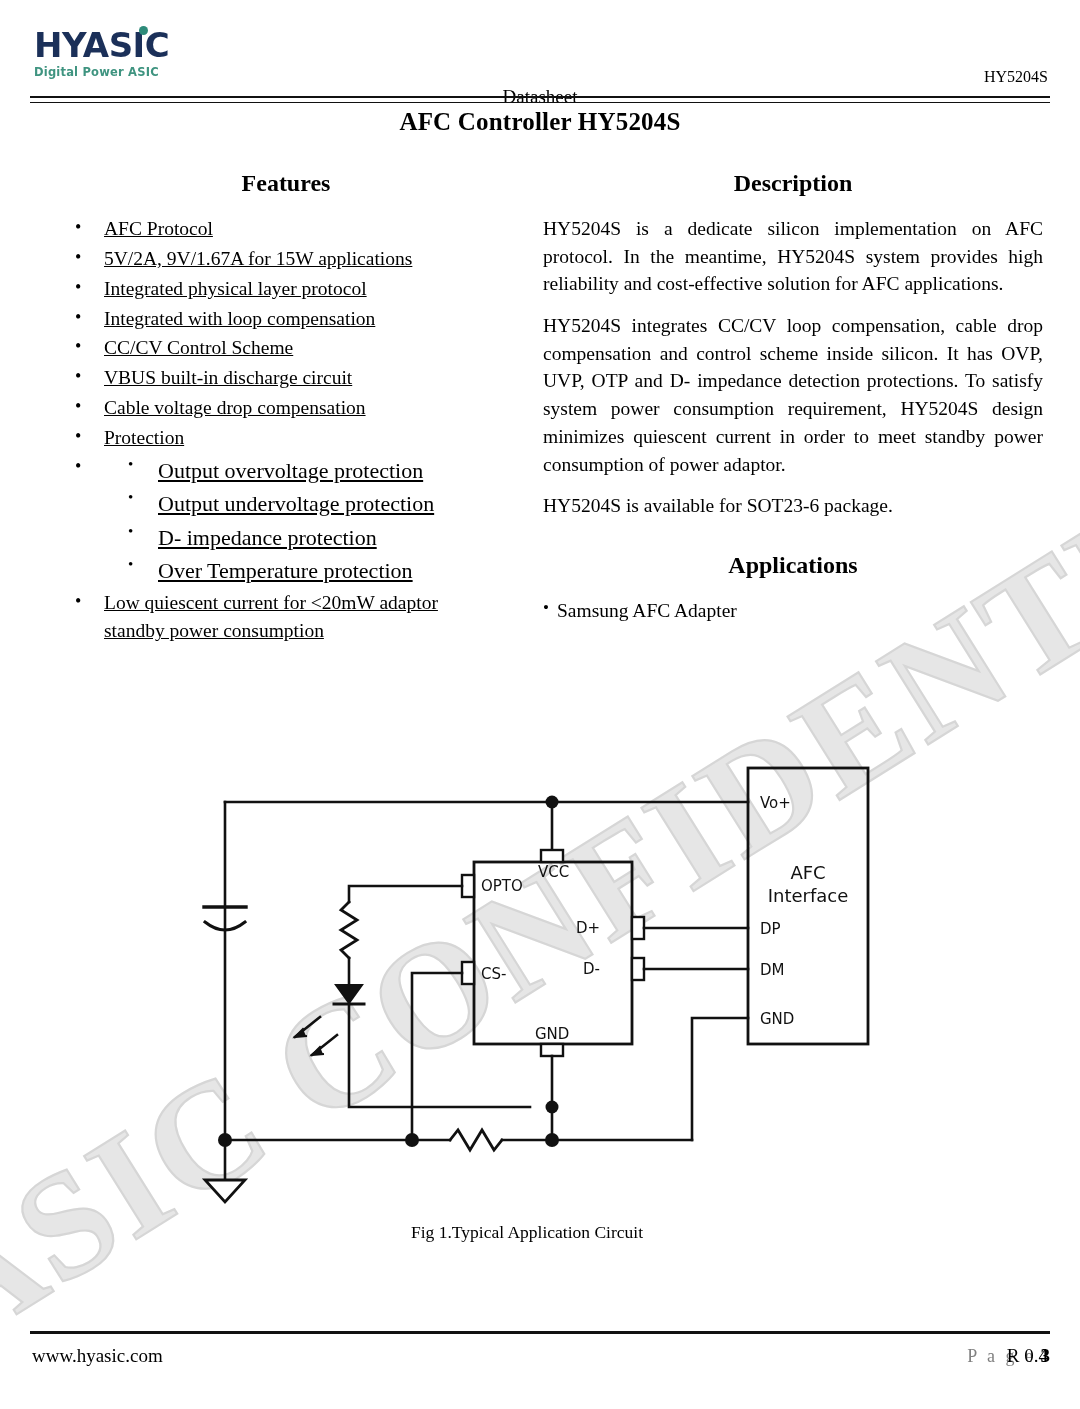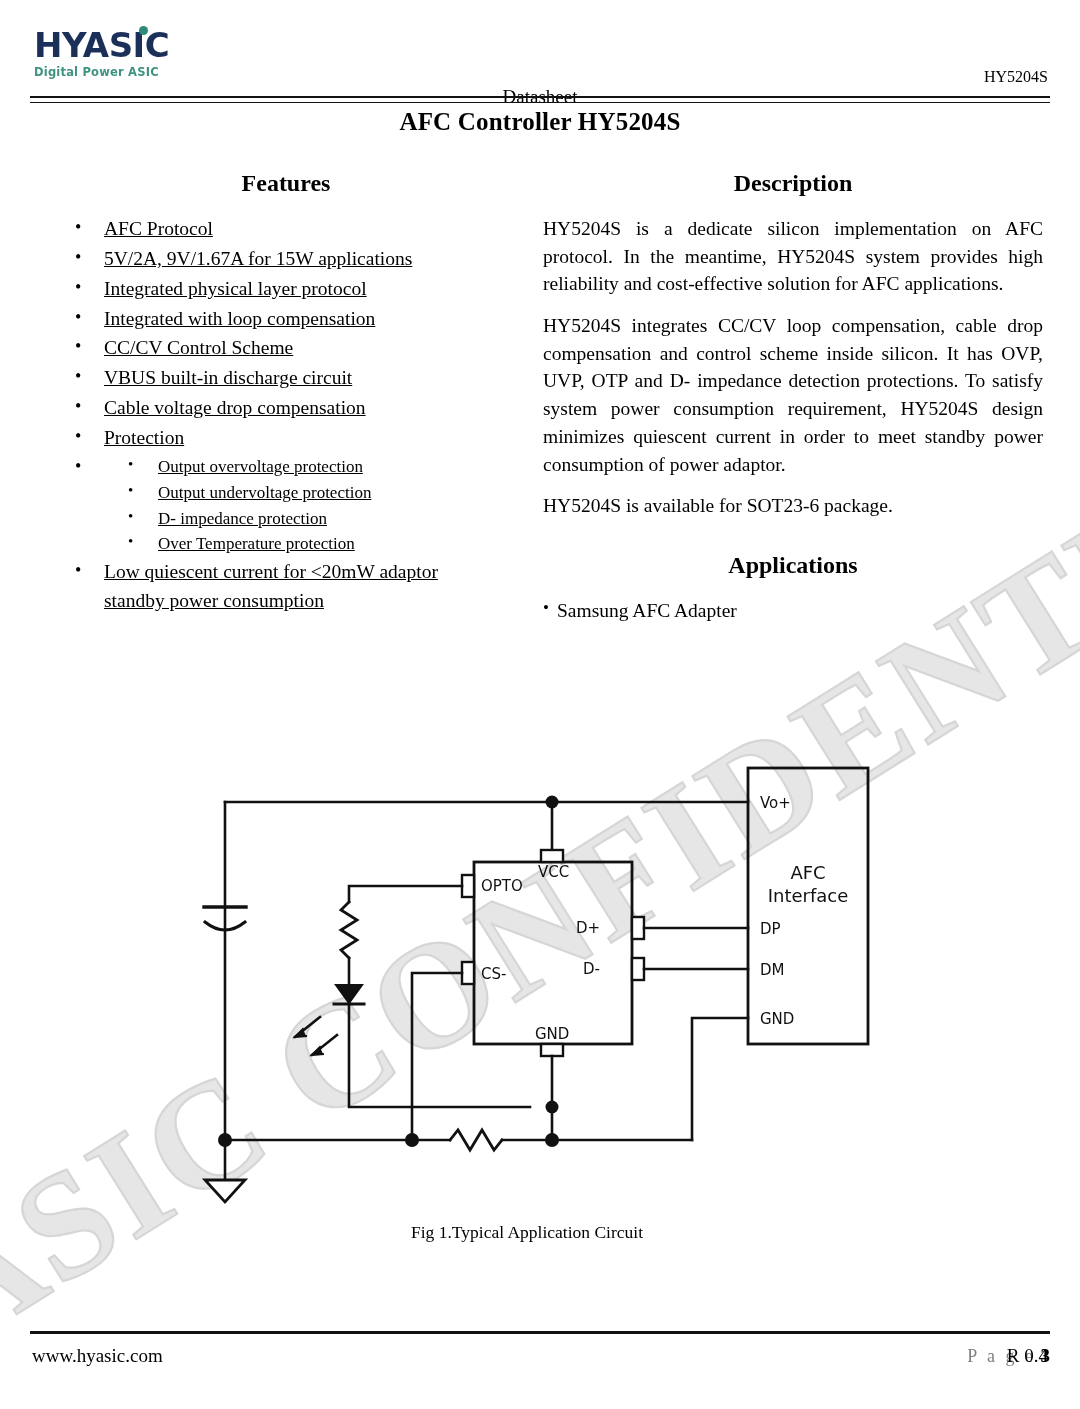--- a/index.html
+++ b/index.html
@@ -172,21 +172,21 @@
     font-size: 18px;
   }
   ul.feat ul.sub {
     list-style: none;
     margin: 0;
     padding: 0;
   }
   ul.feat ul.sub > li {
     position: relative;
     padding-left: 54px;
-    font-size: 17px;
+    font-size: 22px;
     line-height: 1.52;
   }
   ul.feat ul.sub > li::before {
     content: "\2022";
     position: absolute;
     left: 24px;
     top: -1px;
     font-size: 15px;
   }
   li.nobullet { padding-left: 48px; }

